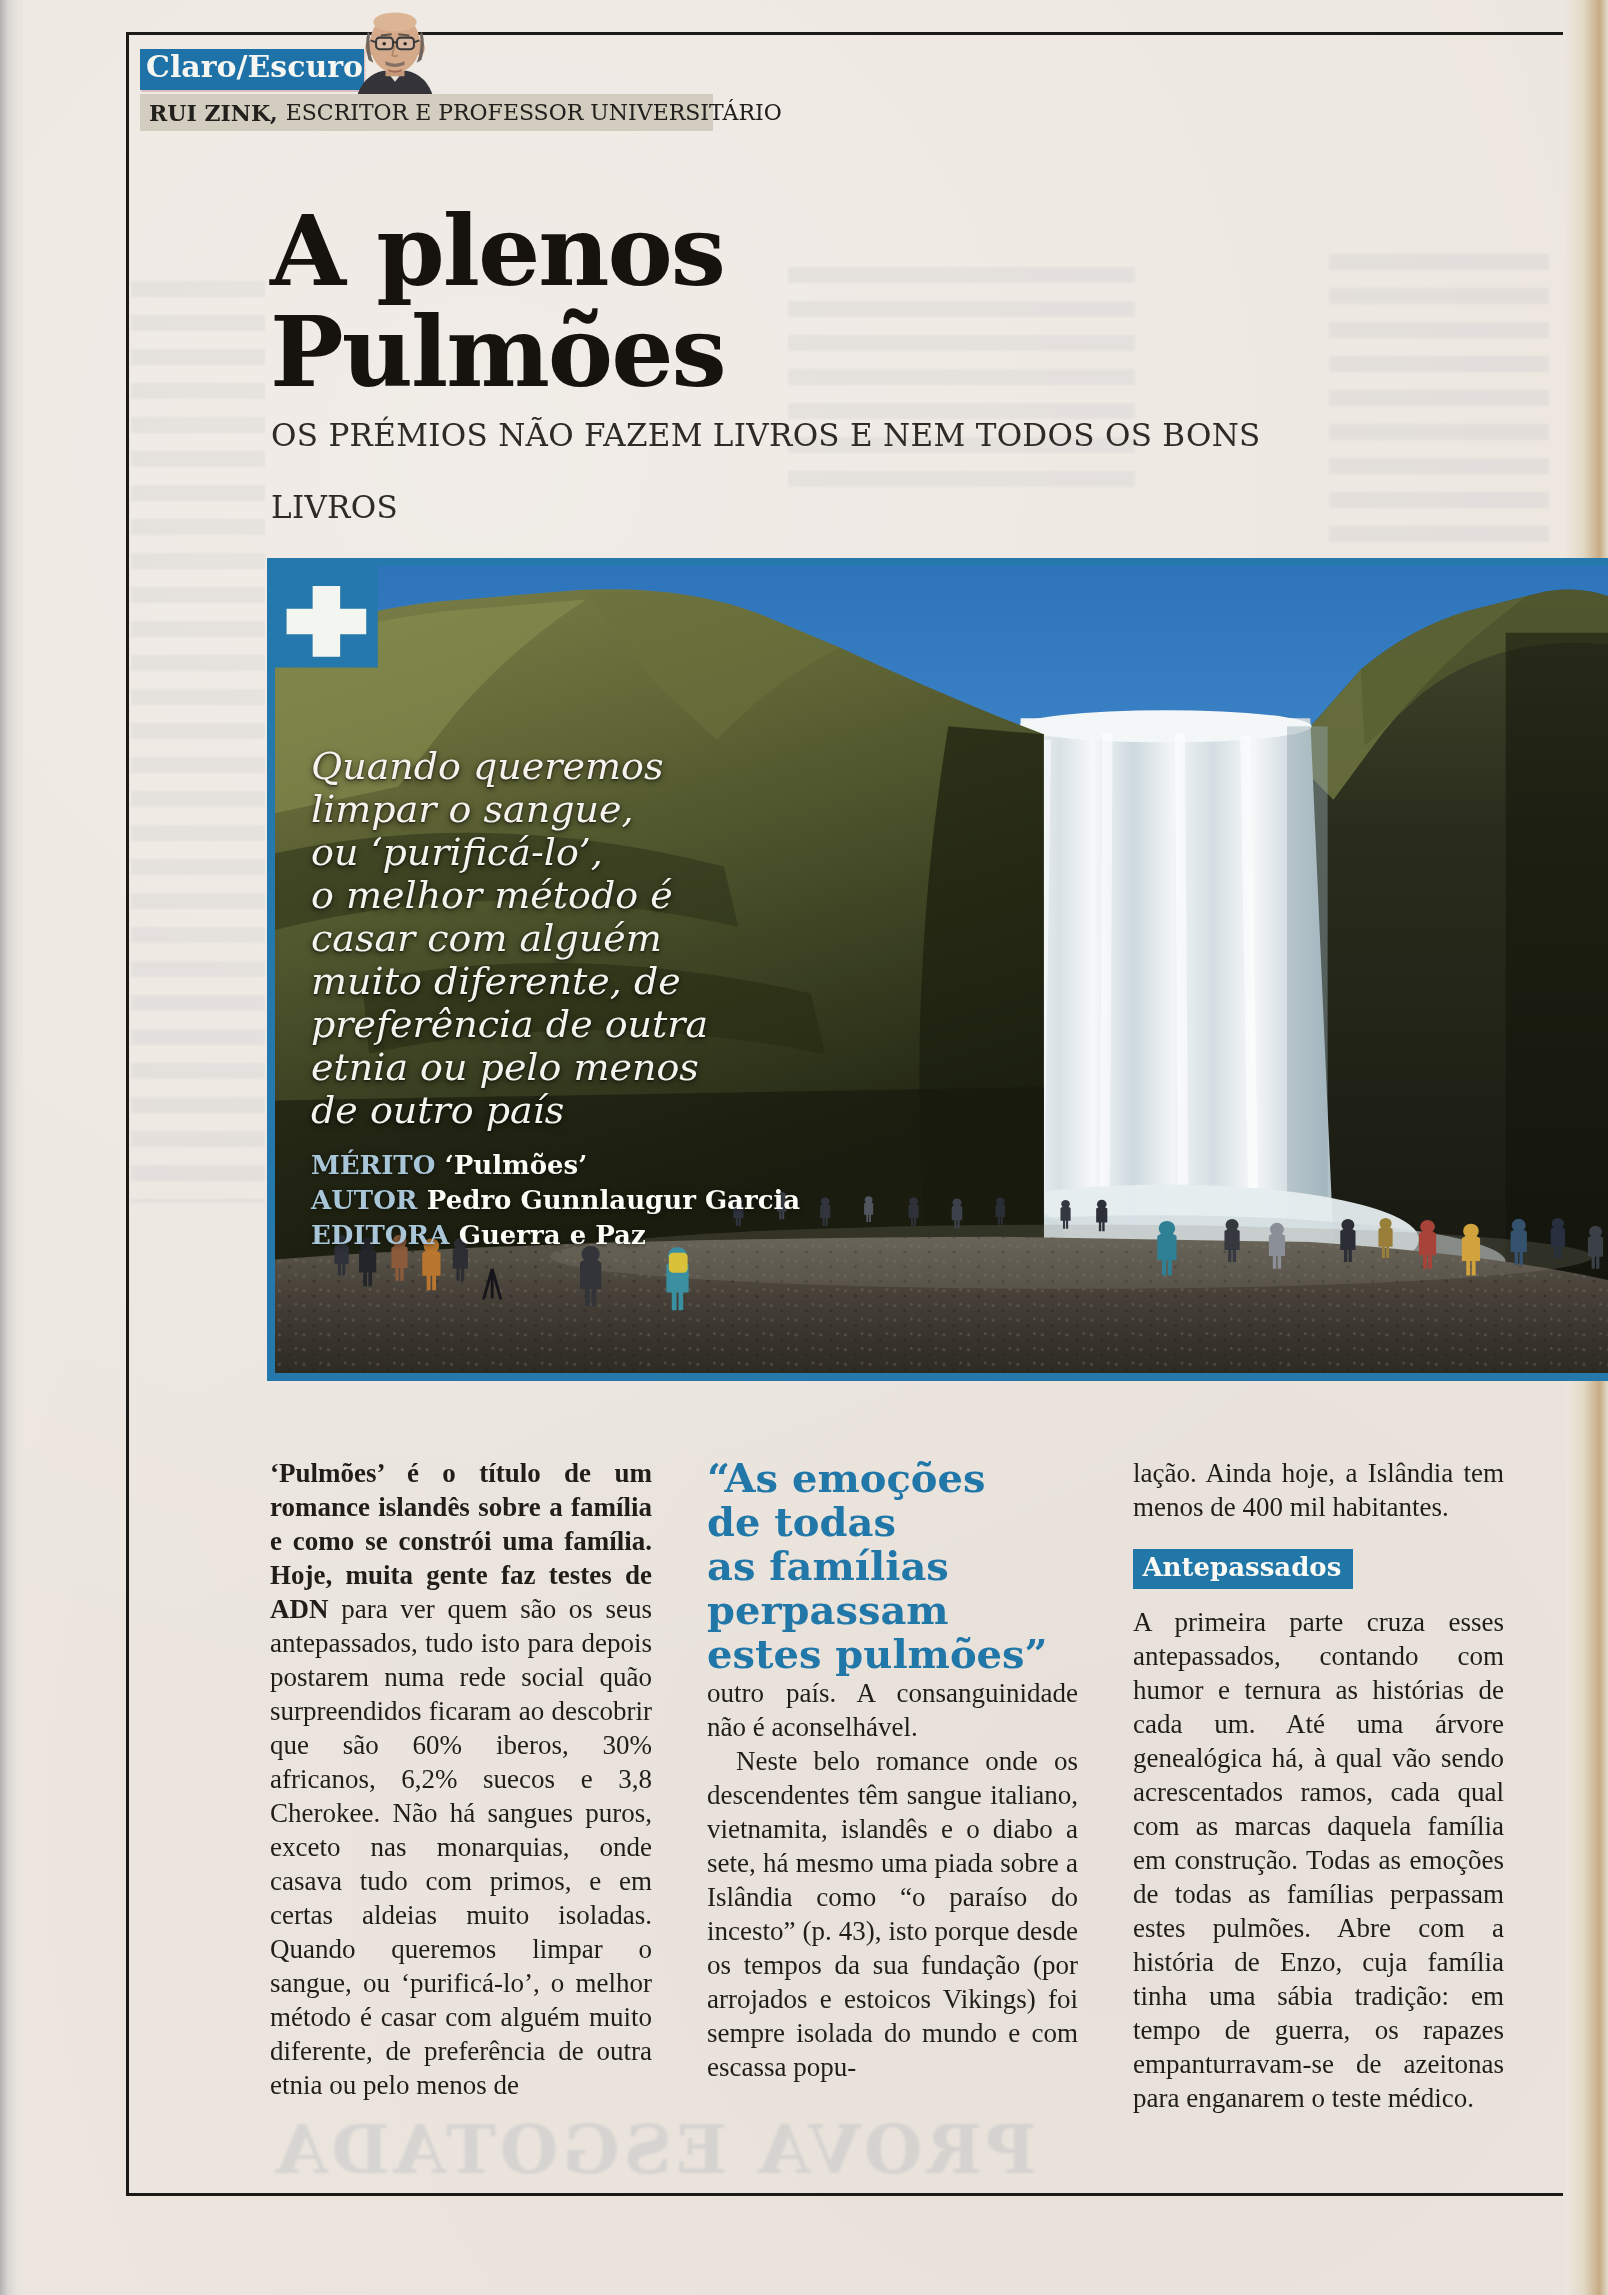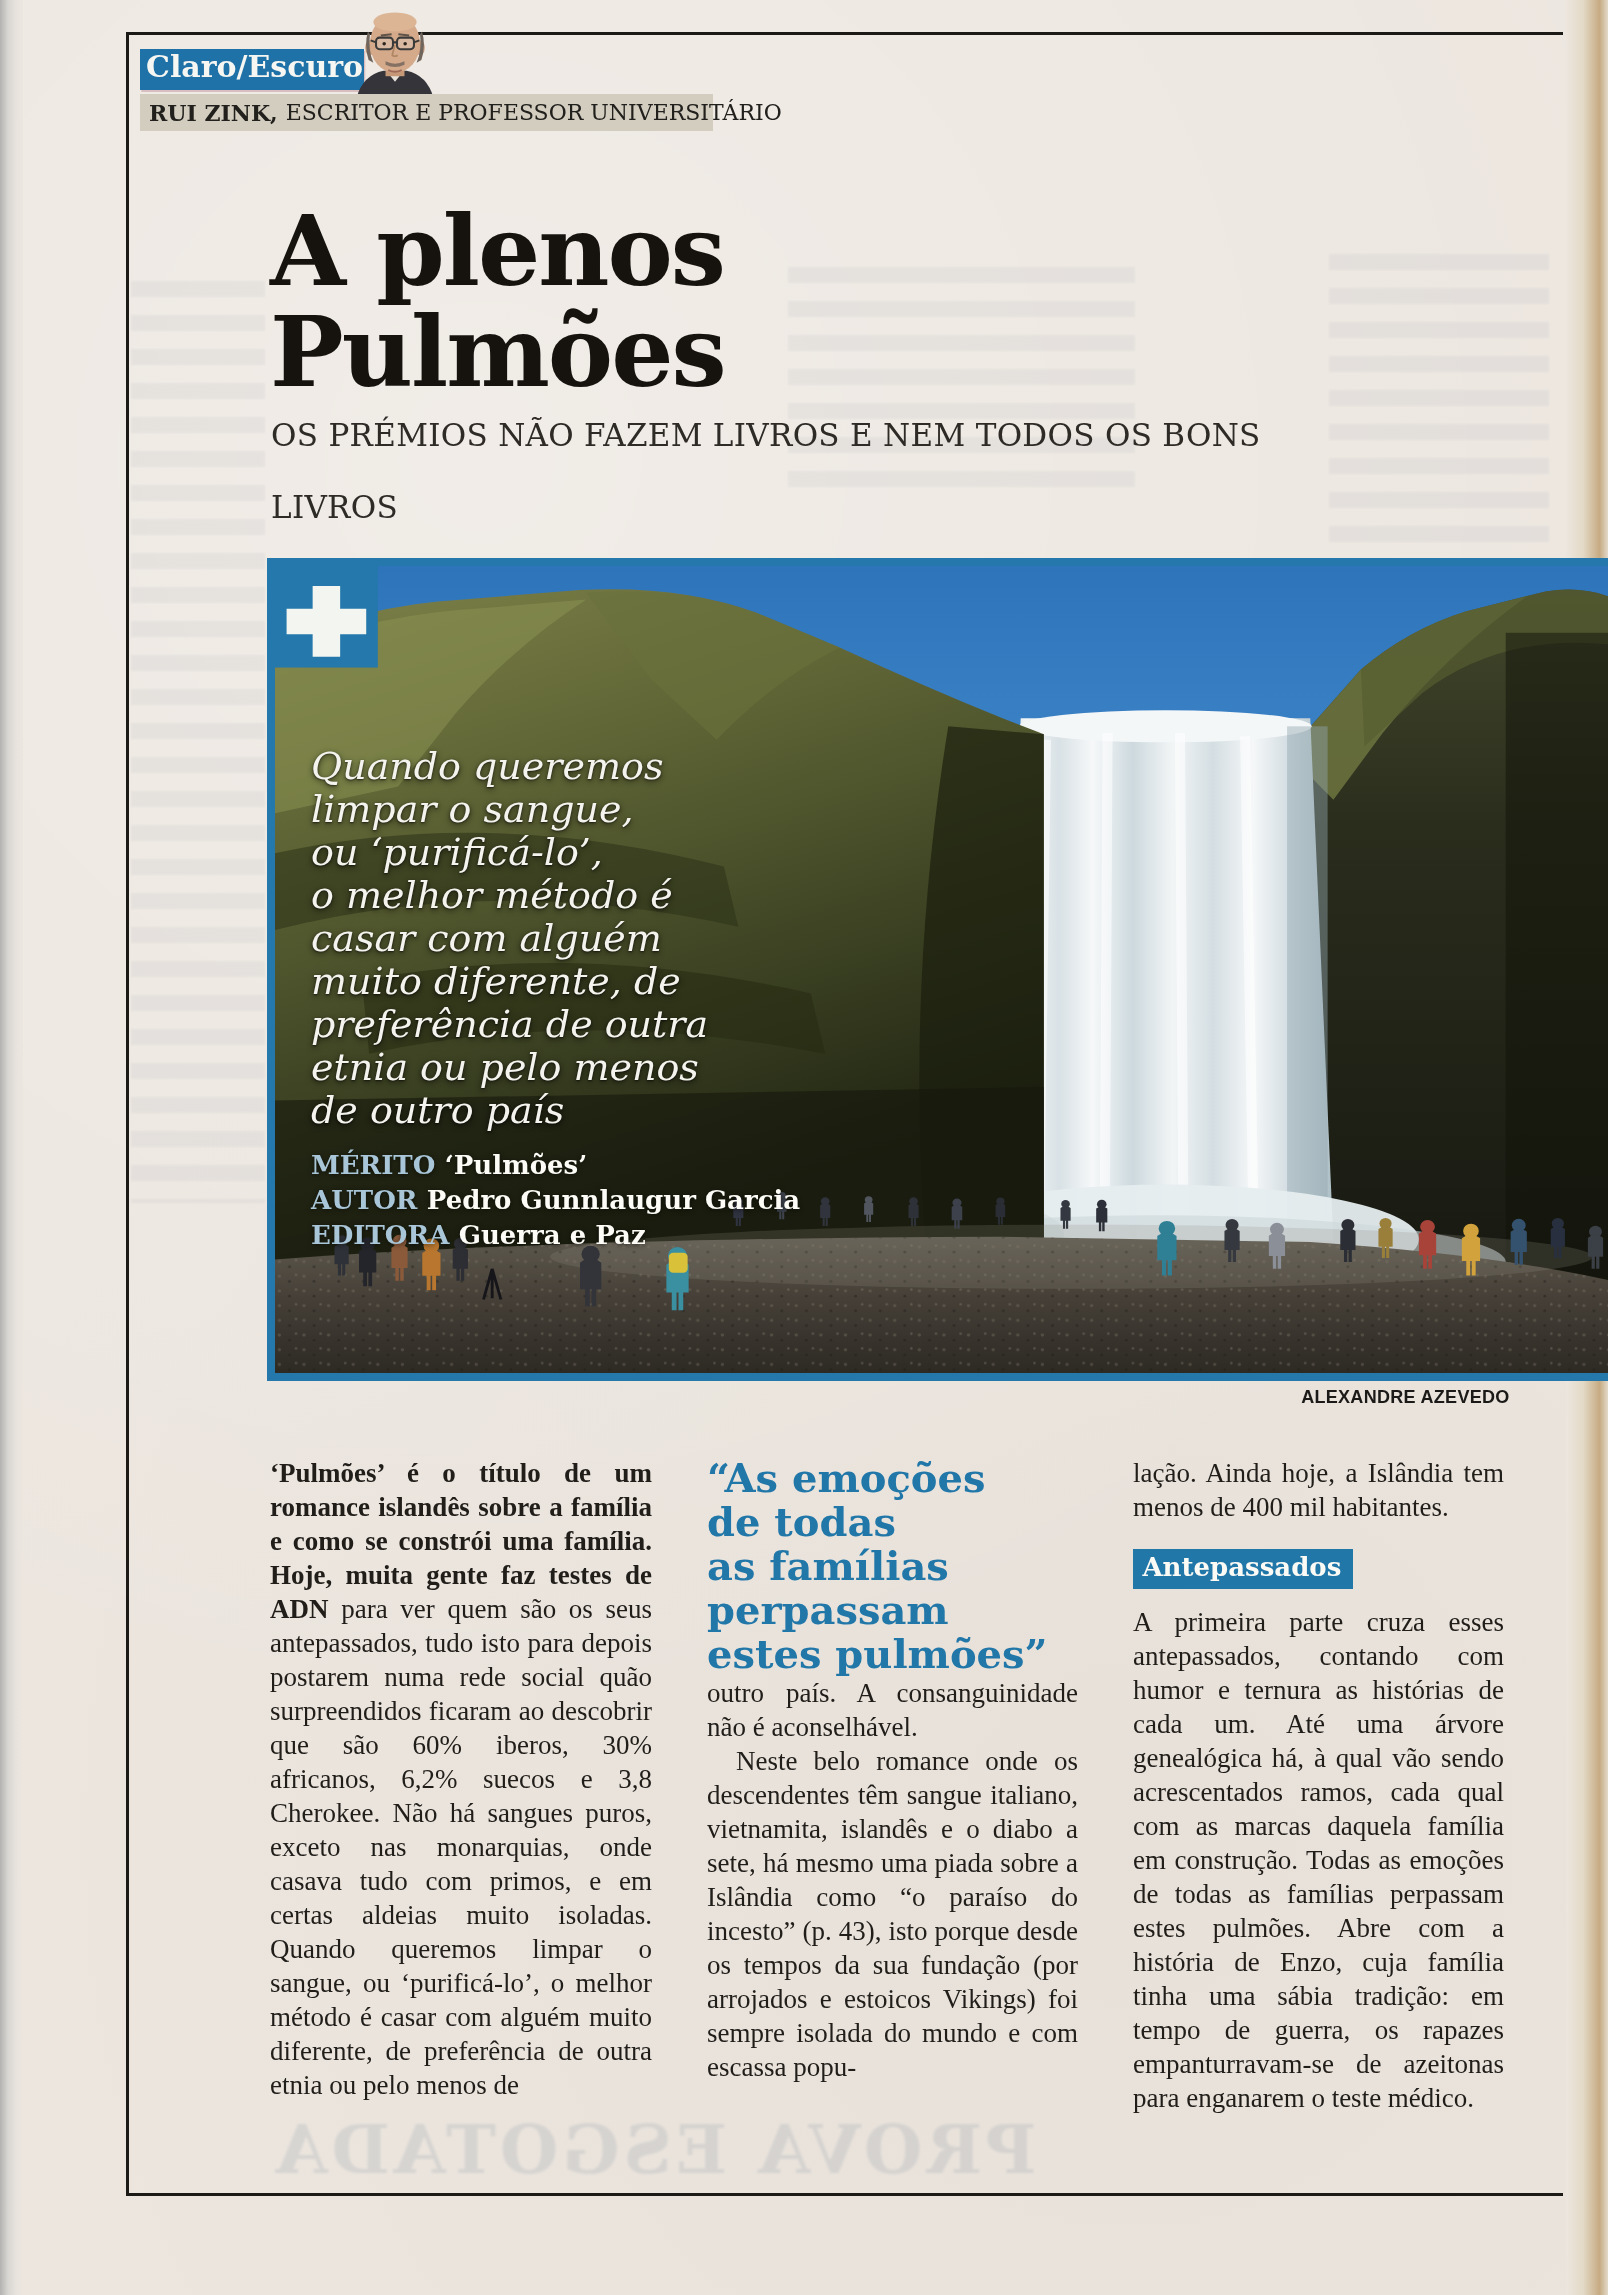--- a/index.html
+++ b/index.html
@@ -260,21 +260,20 @@
 etnia ou pelo menos
 de outro país</div>
 
     <div class="book-info">
       <div><span class="lbl">MÉRITO</span><span class="val">‘Pulmões’</span></div>
       <div><span class="lbl">AUTOR</span><span class="val">Pedro Gunnlaugur Garcia</span></div>
       <div><span class="lbl">EDITORA</span><span class="val">Guerra e Paz</span></div>
     </div>
   </div>
 
-  <div class="credit">ALEXANDRE AZEVEDO</div>
 
   <div class="columns">
     <div class="col c1">
       <p><b>‘Pulmões’ é o título de um romance islandês sobre a família e como se constrói uma família. Hoje, muita gente faz testes de ADN</b> <span>para ver quem são os seus antepassados, tudo isto para depois postarem numa rede social quão surpreendidos ficaram ao descobrir que são 60% iberos, 30% africanos, 6,2% suecos e 3,8 Cherokee. Não há sangues puros, exceto nas monarquias, onde casava tudo com primos, e em certas aldeias muito isoladas. Quando queremos limpar o sangue, ou ‘purificá-lo’, o melhor método é casar com alguém muito diferente, de preferência de outra etnia ou pelo menos de</span></p>
     </div>
     <div class="col c2">
       <p class="pull-quote">“As emoções
 de todas
 as famílias
 perpassam

